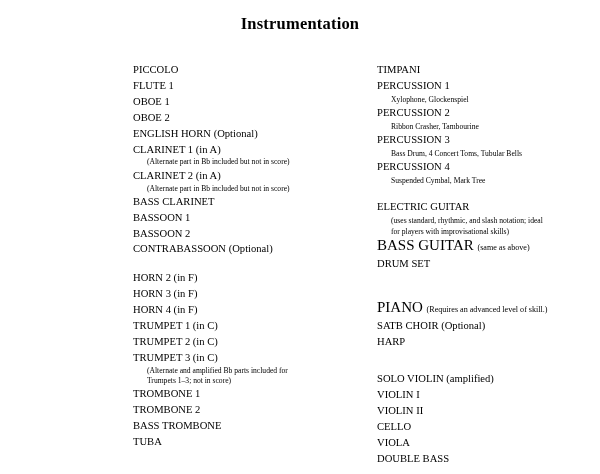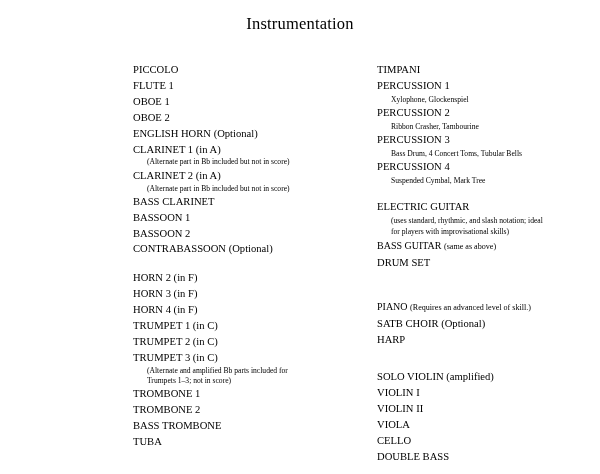--- a/index.html
+++ b/index.html
@@ -18,21 +18,21 @@
     position: relative;
     width: 600px;
     height: 474px;
   }
   .doc-title {
     text-align: center;
     font-size: 16.5px;
     letter-spacing: 0.2px;
     margin-top: 14px;
     margin-bottom: 0;
-    font-weight: normal;
+    font-weight: bold;
     font-family: "Liberation Serif", serif;
   }
   .columns {
     position: absolute;
     top: 48px;
     left: 0;
     width: 600px;
   }
   .col {
     position: absolute;
@@ -45,21 +45,21 @@
   .col-right {
     left: 377px;
     width: 215px;
   }
   .entry {
     font-size: 10.6px;
     line-height: 15.9px;
     white-space: nowrap;
   }
   .entry .main {
-    font-size: 10px;
+    font-size: 15px;
   }
   .entry .small {
     font-size: 8.1px;
   }
   .note {
     font-size: 7.6px;
     line-height: 10.2px;
     padding-left: 14px;
     white-space: nowrap;
   }
@@ -126,19 +126,19 @@
         <div class="entry"><span class="main">BASS GUITAR </span><span class="small">(same as above)</span></div>
         <div class="entry">DRUM SET</div>
         <div class="gap-xl"></div>
         <div class="entry"><span class="main">PIANO </span><span class="small">(Requires an advanced level of skill.)</span></div>
         <div class="entry">SATB CHOIR (Optional)</div>
         <div class="entry">HARP</div>
         <div class="gap-l"></div>
         <div class="entry">SOLO VIOLIN (amplified)</div>
         <div class="entry">VIOLIN I</div>
         <div class="entry">VIOLIN II</div>
+        <div class="entry">CELLO</div>
         <div class="entry">VIOLA</div>
-        <div class="entry">CELLO</div>
         <div class="entry">DOUBLE BASS</div>
       </div>
   </div>
 
 </div>
 
 </body></html>

